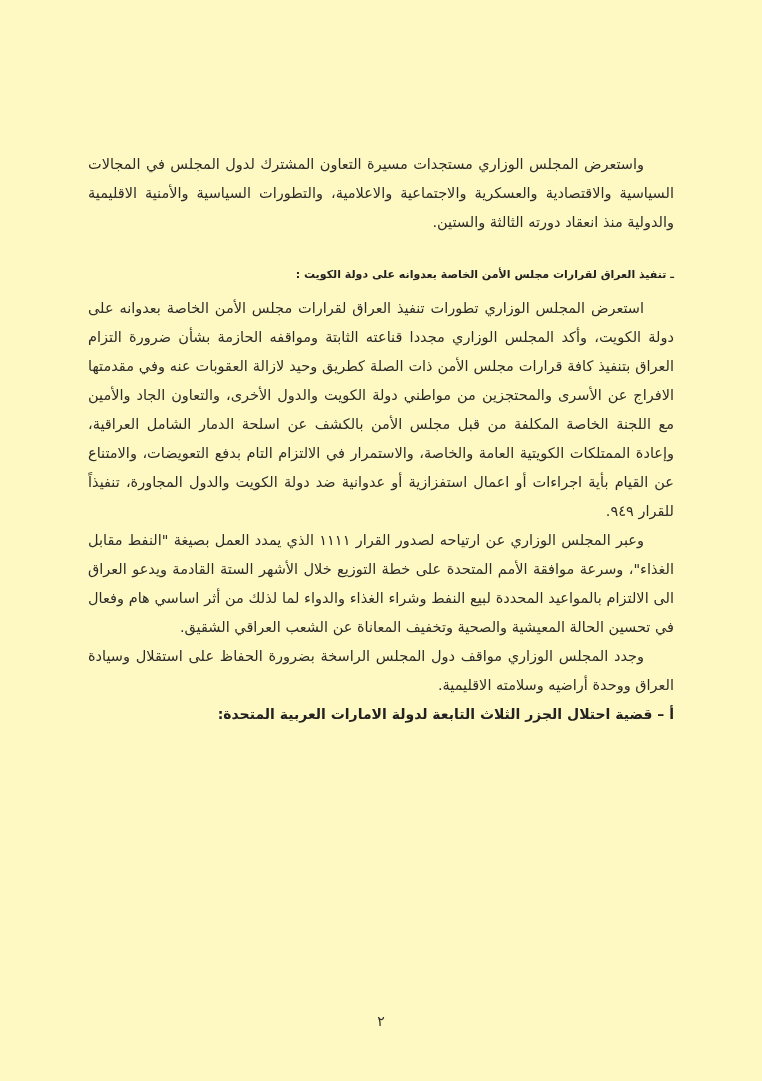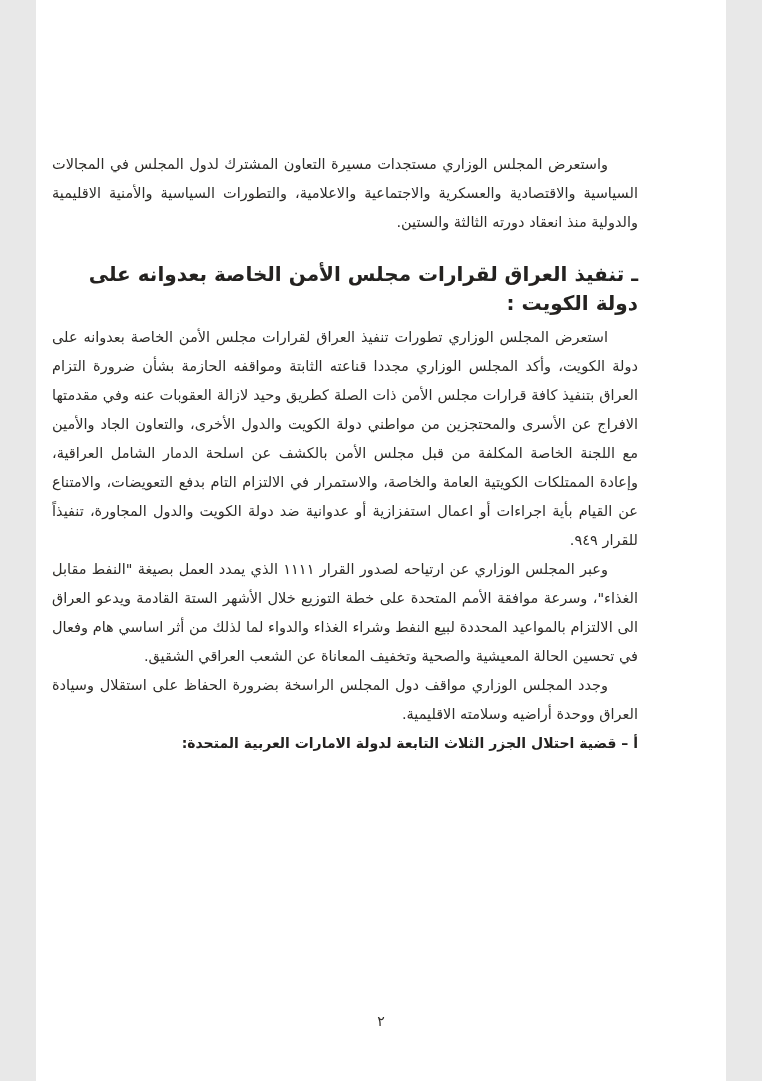--- a/index.html
+++ b/index.html
@@ -2,24 +2,24 @@
 <html><head>
 <meta charset="utf-8">
 <style>
   html, body {
     margin: 0;
     padding: 0;
     background: #e8e8e8;
   }
   .page {
     position: relative;
-    width: 690px;
+    width: 762px;
     height: 1081px;
     margin: 0 auto;
-    background: #ffffff;
+    background: #fef9c3;
     overflow: hidden;
     font-family: "DejaVu Sans", sans-serif;
     color: #2e2c28;
   }
   .content {
     position: absolute;
     top: 150px;
     right: 88px;
     width: 586px;
     direction: rtl;
@@ -31,21 +31,21 @@
   }
   .para {
     margin: 0 0 0 0;
     text-align: justify;
   }
   .para.indent {
     text-indent: 30px;
   }
   .heading {
     font-weight: bold;
-    font-size: 20px;
+    font-size: 11px;
     margin: 23px 0 5px 0;
     text-align: right;
     color: #242220;
   }
   .subheading {
     font-weight: bold;
     font-size: 14px;
     margin: 0 0 0 0;
     text-align: right;
     color: #242220;

